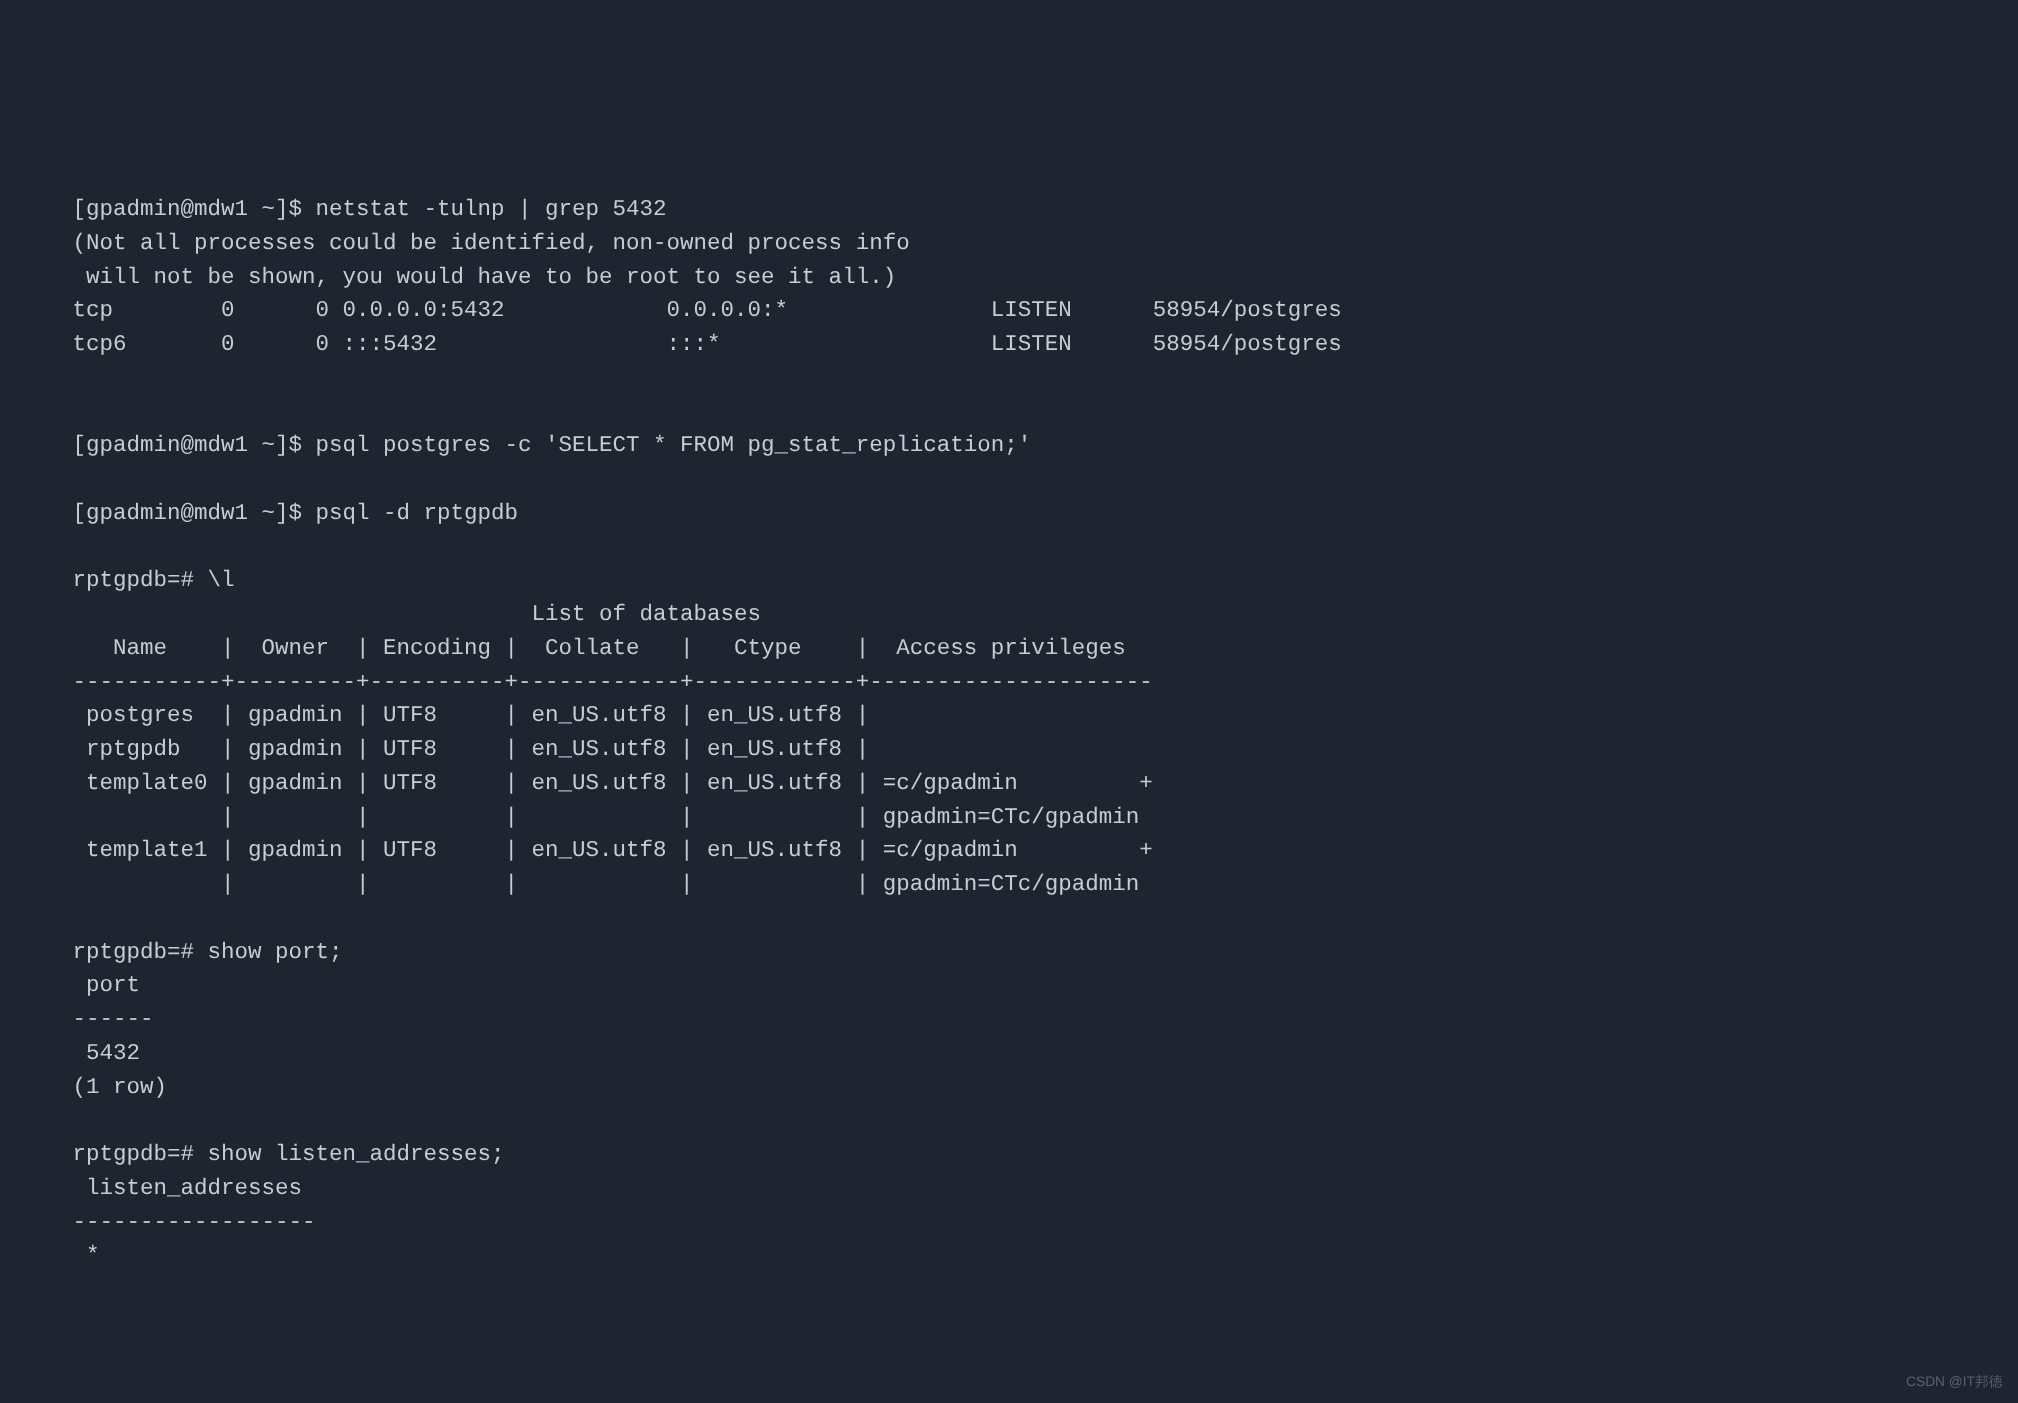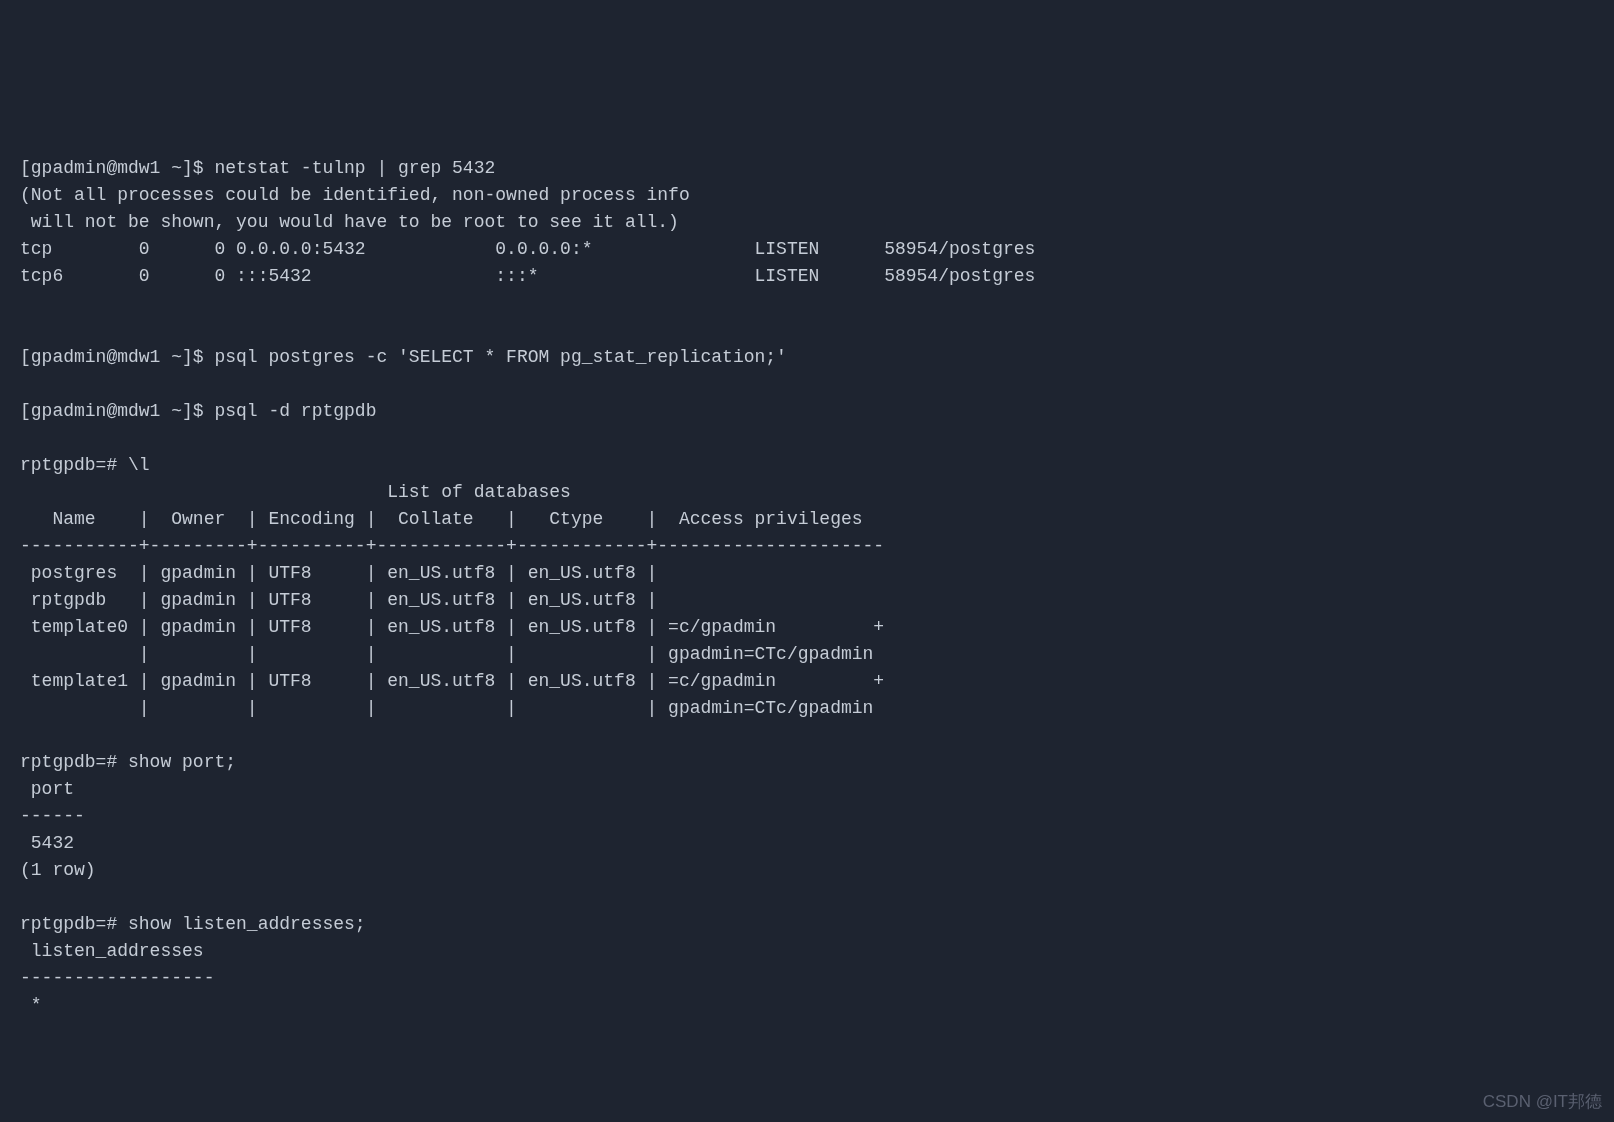--- a/index.html
+++ b/index.html
@@ -15,26 +15,27 @@
       line-height: 1.5;
       padding: 20px;
       width: 1614px;
       height: 1122px;
       overflow: hidden;
       position: relative;
       white-space: pre;
     }
     .terminal-output {
       white-space: pre;
+      margin-left: 38px;
     }
     .watermark {
       position: absolute;
       bottom: 8px;
       right: 12px;
-      font-size: 17px;
+      font-size: 11px;
       color: #5a6070;
       font-family: Arial, sans-serif;
       white-space: normal;
     }
   </style>
 </head>
 <body>
 
 
 

